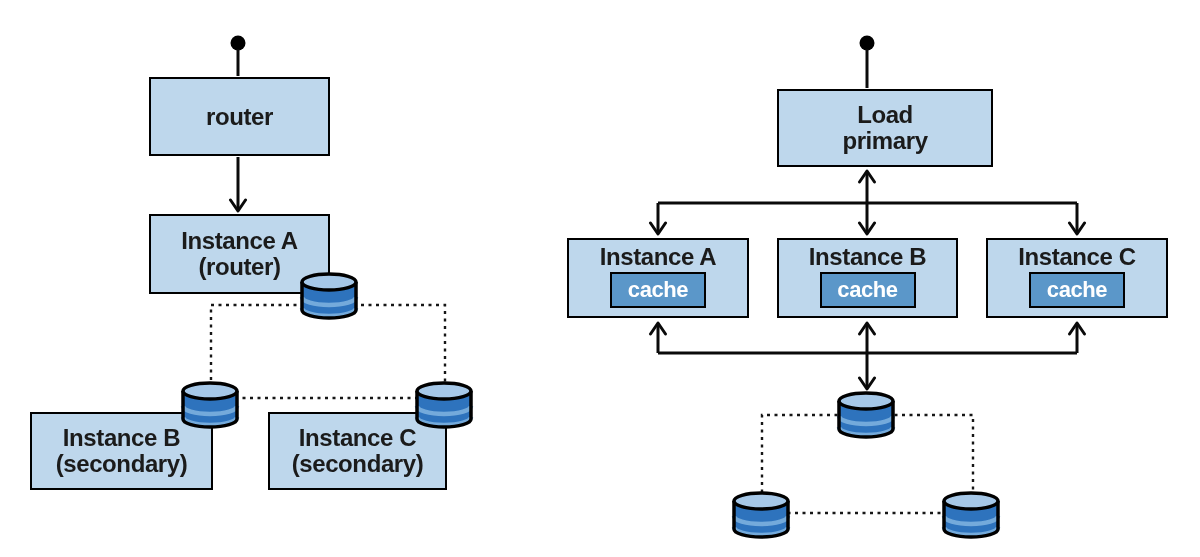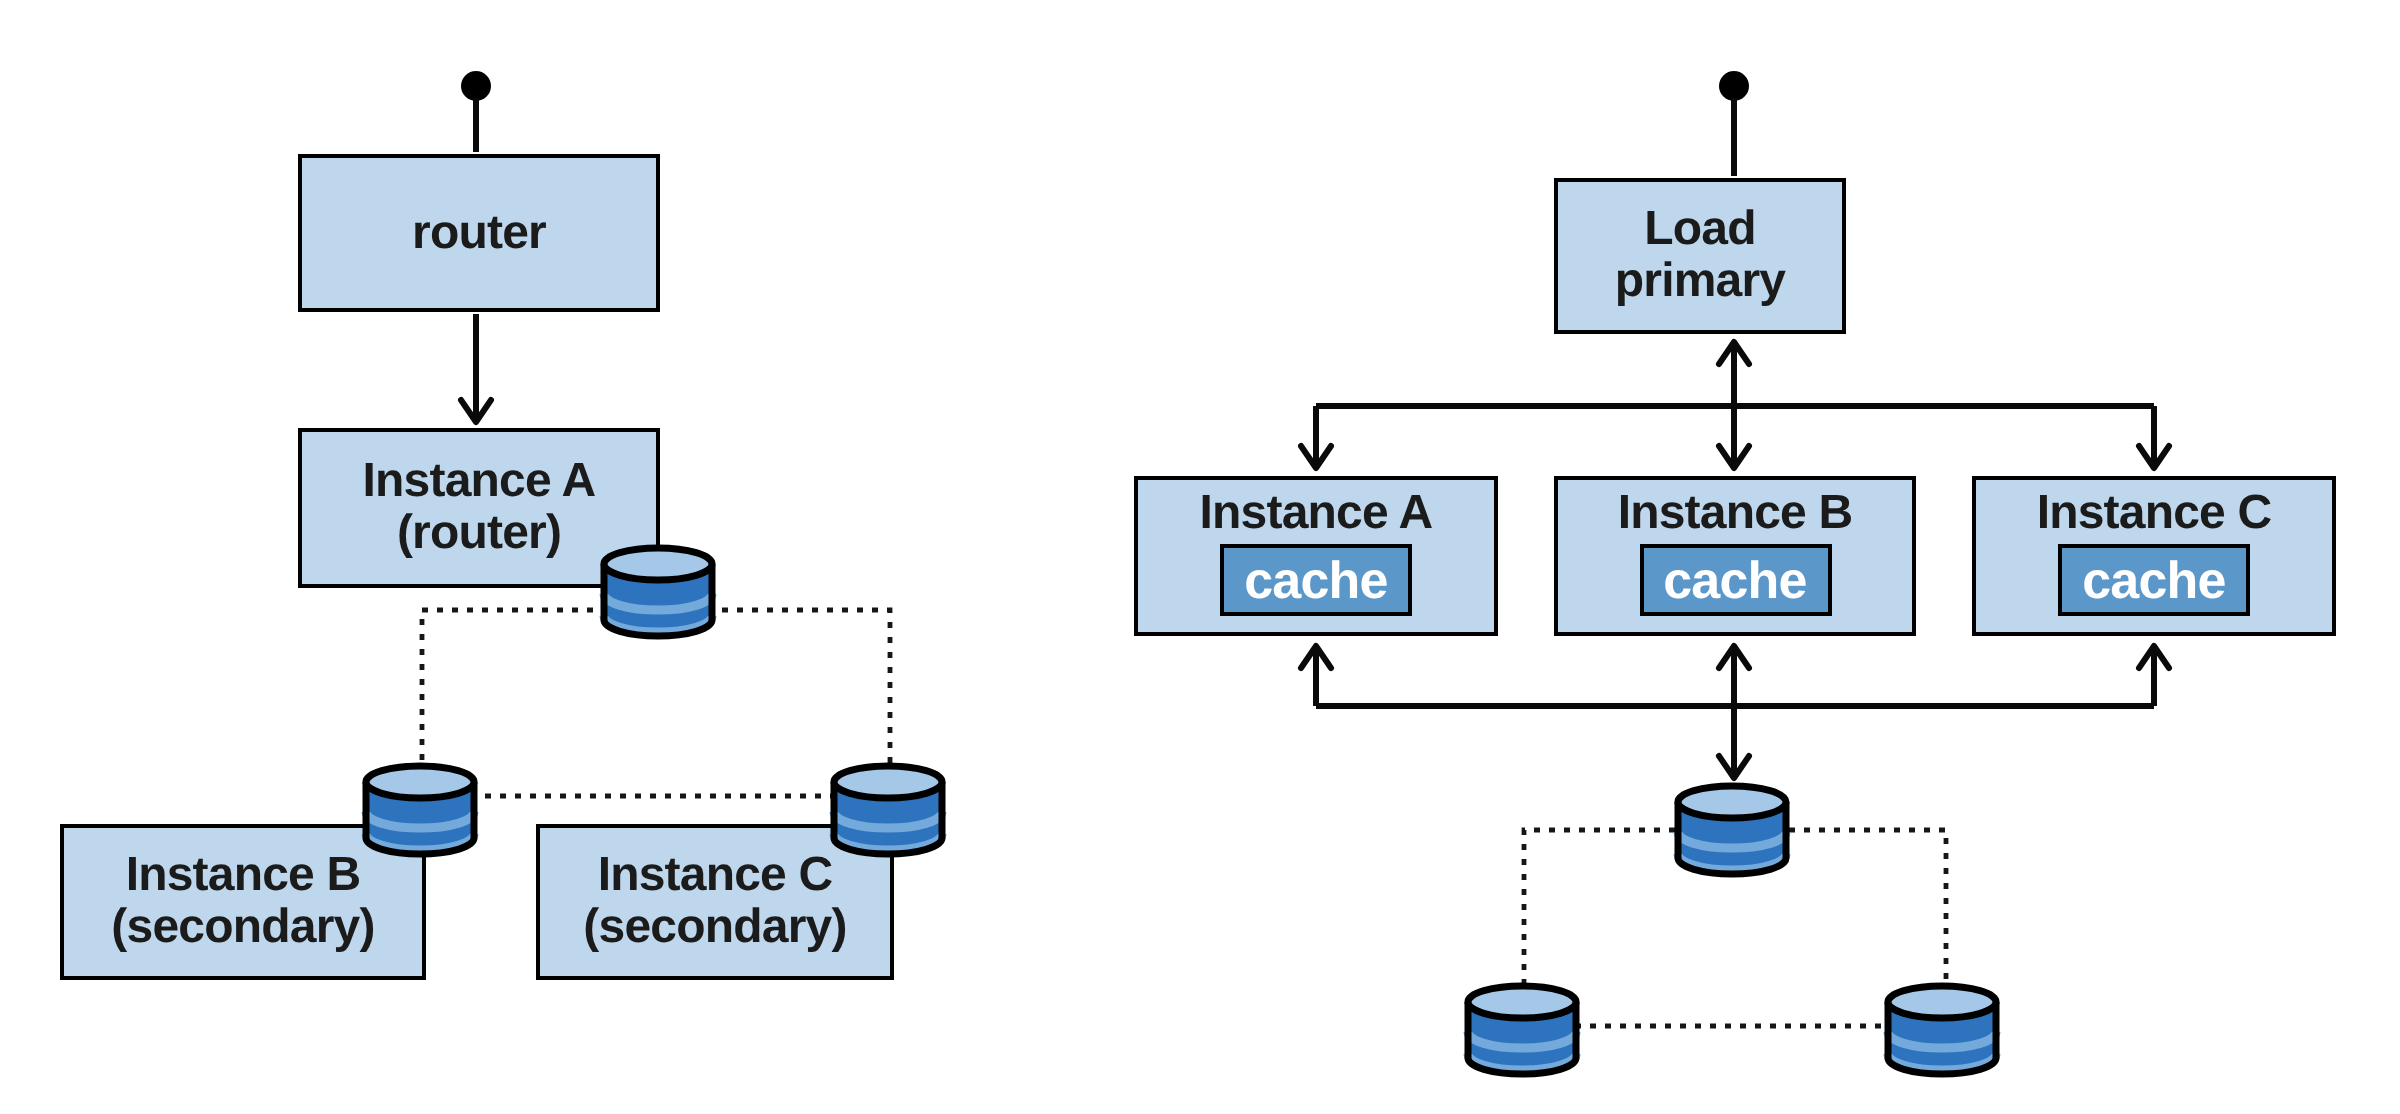--- a/index.html
+++ b/index.html
@@ -24,21 +24,21 @@
     background:var(--box-fill);border:2px solid var(--box-border);
     display:flex;flex-direction:column;align-items:center;justify-content:center;
     color:var(--text);font-weight:700;font-size:24px;line-height:26px;
     letter-spacing:-0.4px;text-align:center;
   }
   .box .lbl{white-space:nowrap;}
   .box.top-label{justify-content:flex-start;padding-top:4px;}
   .cache{
     box-sizing:border-box;width:96px;height:36px;margin-top:2px;
     background:var(--cache-fill);border:2px solid var(--box-border);
-    color:var(--cache-text);font-size:26px;line-height:22px;
+    color:var(--cache-text);font-size:22px;line-height:22px;
     display:flex;align-items:center;justify-content:center;
   }
   svg.overlay{position:absolute;left:0;top:0;pointer-events:none;}
   .solid{stroke:var(--line);stroke-width:3;fill:none;}
   .dotted{stroke:#161616;stroke-width:2.4;fill:none;stroke-dasharray:3 4.5;}
 </style>
 </head>
 <body>
 
 <div class="canvas">
@@ -55,21 +55,21 @@
   <div class="box" style="left:30px;top:412px;width:183px;height:78px">
     <div class="lbl">Instance B</div>
     <div class="lbl">(secondary)</div>
   </div>
 
   <div class="box" style="left:268px;top:412px;width:179px;height:78px">
     <div class="lbl">Instance C</div>
     <div class="lbl">(secondary)</div>
   </div>
 
-  <div class="box" style="left:777px;top:89px;width:146px;height:78px">
+  <div class="box" style="left:777px;top:89px;width:216px;height:78px">
     <div class="lbl">Load</div>
     <div class="lbl">primary</div>
   </div>
 
   <div class="box top-label" style="left:567px;top:238px;width:182px;height:80px">
     <div class="lbl">Instance A</div>
     <div class="cache">
       <span>cache</span>
     </div>
   </div>

